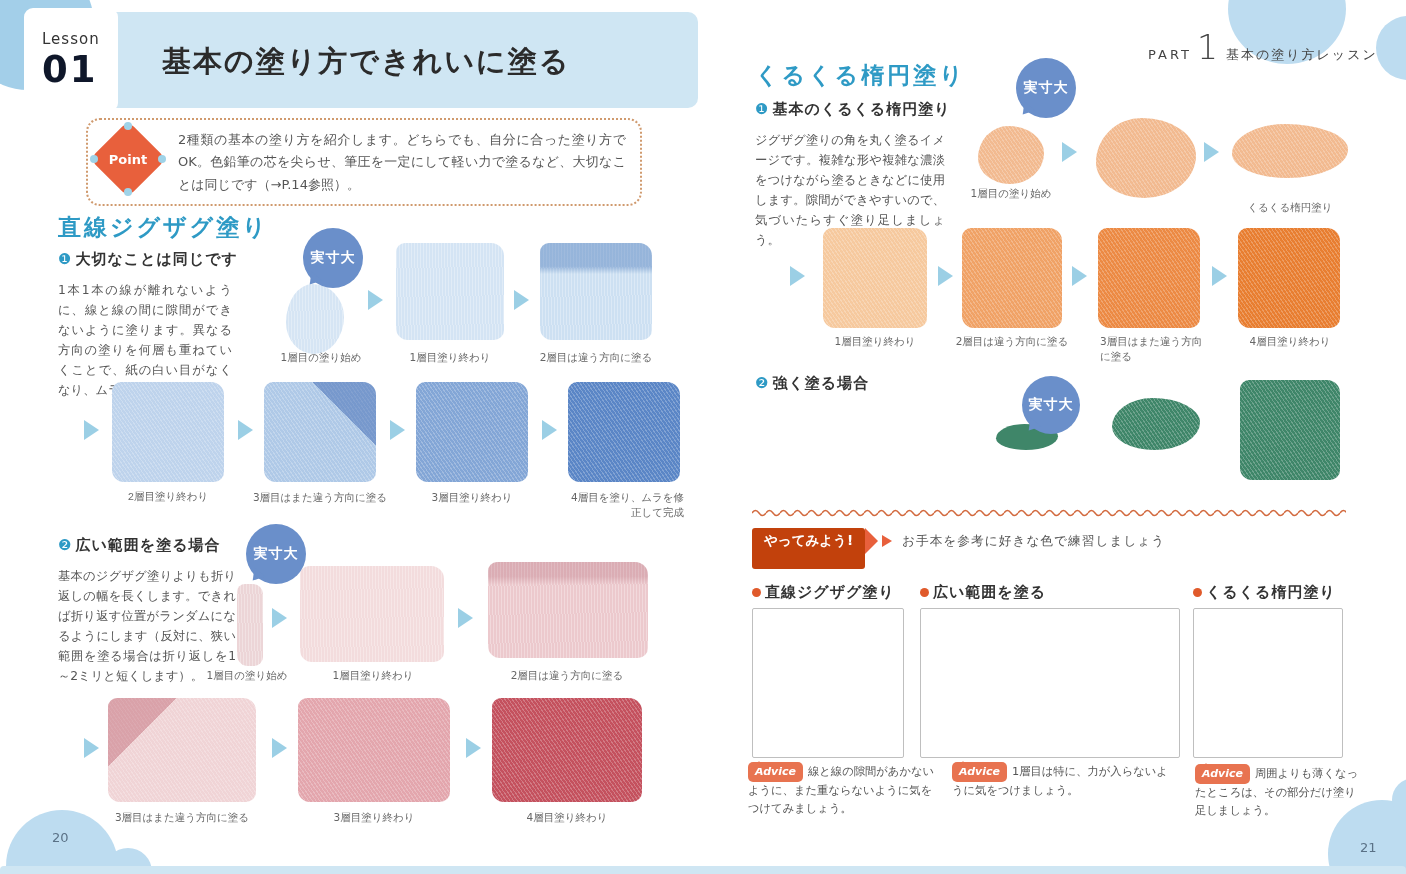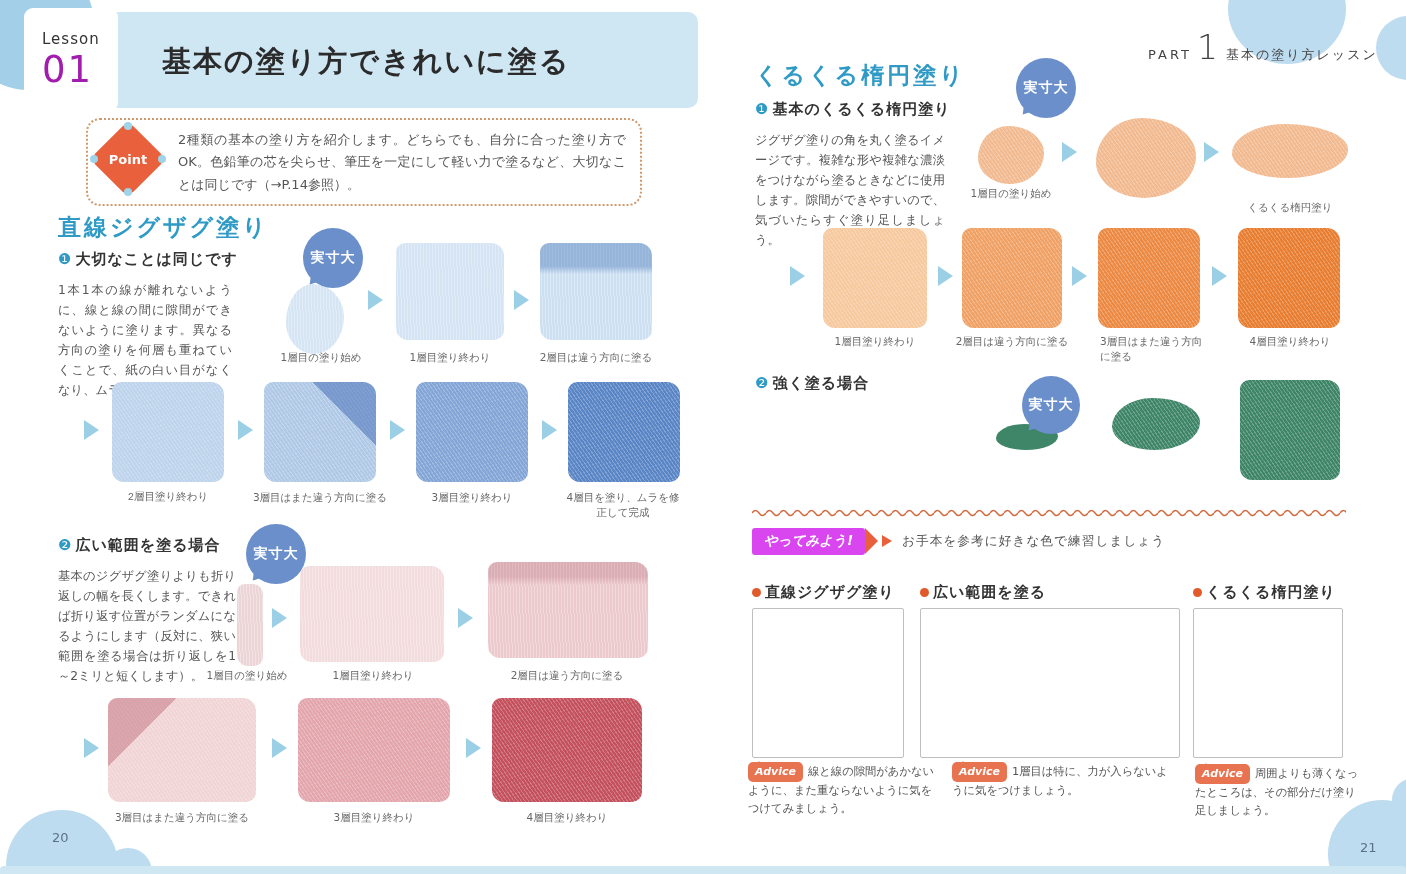--- a/index.html
+++ b/index.html
@@ -22,31 +22,31 @@
   .bubble{position:absolute;width:60px;height:60px;border-radius:50%;background:#6a8fca;color:#fff;font-weight:700;font-size:14px;display:flex;align-items:center;justify-content:center;letter-spacing:1px;z-index:5;}
   .bubble:after{content:"";position:absolute;left:1px;bottom:-4px;border:7px solid transparent;border-top:11px solid #6a8fca;transform:rotate(40deg);}
   .h-blue{position:absolute;color:#2e9ac5;font-size:23px;font-weight:700;letter-spacing:3px;}
   .subhead{position:absolute;font-size:15px;font-weight:700;color:#333;letter-spacing:1px;}
   .subhead .num{color:#2e9ac5;margin-right:3px;font-weight:400;}
   .btxt{position:absolute;font-size:12.3px;color:#555;line-height:1.63;text-align:justify;}
   .pointbox{position:absolute;border:2px dotted #d09a6e;border-radius:14px;background:#fff;}
   .diamond{position:absolute;width:54px;height:54px;background:#e8603c;transform:rotate(45deg);border-radius:8px;}
   .diamond span{position:absolute;inset:0;display:flex;align-items:center;justify-content:center;transform:rotate(-45deg);color:#fff;font-weight:700;font-size:13px;}
   .ddot{position:absolute;width:8px;height:8px;border-radius:50%;background:#9fd3e8;}
-  .try-label{position:absolute;background:#d946ef;color:#fff;font-style:italic;font-weight:700;font-size:13.5px;padding:4px 12px 5px;border-radius:3px;}
+  .try-label{position:absolute;background:#c2410c;color:#fff;font-weight:700;font-size:13.5px;padding:4px 12px 19px;border-radius:3px;}
   .try-label:after{content:"";position:absolute;right:-13px;top:0;border-top:13px solid transparent;border-bottom:13px solid transparent;border-left:13px solid #e8603c;}
   .mini-arrow{position:absolute;width:0;height:0;border-left:10px solid #e8603c;border-top:6px solid transparent;border-bottom:6px solid transparent;}
   .plabel{position:absolute;font-size:15px;font-weight:700;color:#333;display:flex;align-items:center;letter-spacing:1px;}
   .plabel .dot{width:9px;height:9px;border-radius:50%;background:#e05a2b;margin-right:4px;}
   .pbox{position:absolute;background:#fff;border:1px solid #bfbfbf;border-radius:2px;}
   .advice{position:absolute;font-size:11.3px;color:#555;line-height:1.55;}
   .advice-badge{position:relative;display:inline-block;background:#e87350;color:#fff;font-weight:700;font-style:italic;font-size:11px;padding:1px 7px 2px;border-radius:5px;margin-right:5px;}
   .advice-badge:before{content:"";position:absolute;left:6px;top:-6px;border:5px solid transparent;border-bottom:7px solid #e87350;}
   .lesson-label{position:absolute;font-size:15px;color:#333;letter-spacing:1px;}
-  .lesson-num{position:absolute;font-size:37px;font-weight:400;color:#a21caf;letter-spacing:2px;}
+  .lesson-num{position:absolute;font-size:37px;font-weight:700;color:#0f172a;letter-spacing:2px;}
   .main-title{position:absolute;font-size:29px;font-weight:600;color:#2b2b2b;letter-spacing:2px;}
   .part-hd{position:absolute;display:flex;align-items:baseline;color:#444;}
   .part-hd .pl{font-size:13px;letter-spacing:3px;}
   .part-hd .pn{font-size:33px;font-weight:300;margin:0 8px 0 5px;}
   .part-hd .pt{font-size:13px;letter-spacing:2px;}
   .pagenum{position:absolute;font-size:13px;color:#5a7186;z-index:3;}
 </style>
 </head>
 <body>
 
@@ -94,21 +94,21 @@
   <div class="arrow" style="left:238px;top:420px;"></div>
   <div class="swatch sq texd corner-tr" style="left: 264px; top: 382px; width: 112px; height: 100px; background-color: rgb(175, 201, 231);"></div>
   <div class="cap" style="left:244px;top:490px;width:152px;">3層目はまた違う方向に塗る</div>
 
   <div class="arrow" style="left:390px;top:420px;"></div>
   <div class="swatch sq texd" style="left: 416px; top: 382px; width: 112px; height: 100px; background-color: rgb(131, 166, 214);"></div>
   <div class="cap" style="left:404px;top:490px;width:136px;">3層目塗り終わり</div>
 
   <div class="arrow" style="left:542px;top:420px;"></div>
   <div class="swatch sq texd" style="left: 568px; top: 382px; width: 112px; height: 100px; background-color: rgb(91, 134, 198);"></div>
-  <div class="cap" style="left:562px;top:490px;width:122px;text-align:center;">4層目を塗り、ムラを修正して完成</div>
+  <div class="cap" style="left:562px;top:490px;width:122px;text-align:right;">4層目を塗り、ムラを修正して完成</div>
 
   <div class="subhead" style="left:58px;top:536px;"><span class="num">❷</span><span>広い範囲を塗る場合</span></div>
   <div class="btxt" style="left:58px;top:566px;width:178px;">基本のジグザグ塗りよりも折り返しの幅を長くします。できれば折り返す位置がランダムになるようにします（反対に、狭い範囲を塗る場合は折り返しを1～2ミリと短くします）。</div>
 
   <div class="bubble" style="left:246px;top:524px;">
       <span>実寸大</span>
     </div>
   <div class="swatch tex" style="left: 237px; top: 584px; width: 26px; height: 82px; border-radius: 8px 10px 9px 11px; opacity: 0.85; background-color: rgb(233, 206, 209);"></div>
   <div class="cap" style="left:182px;top:668px;width:130px;">1層目の塗り始め</div>
 

